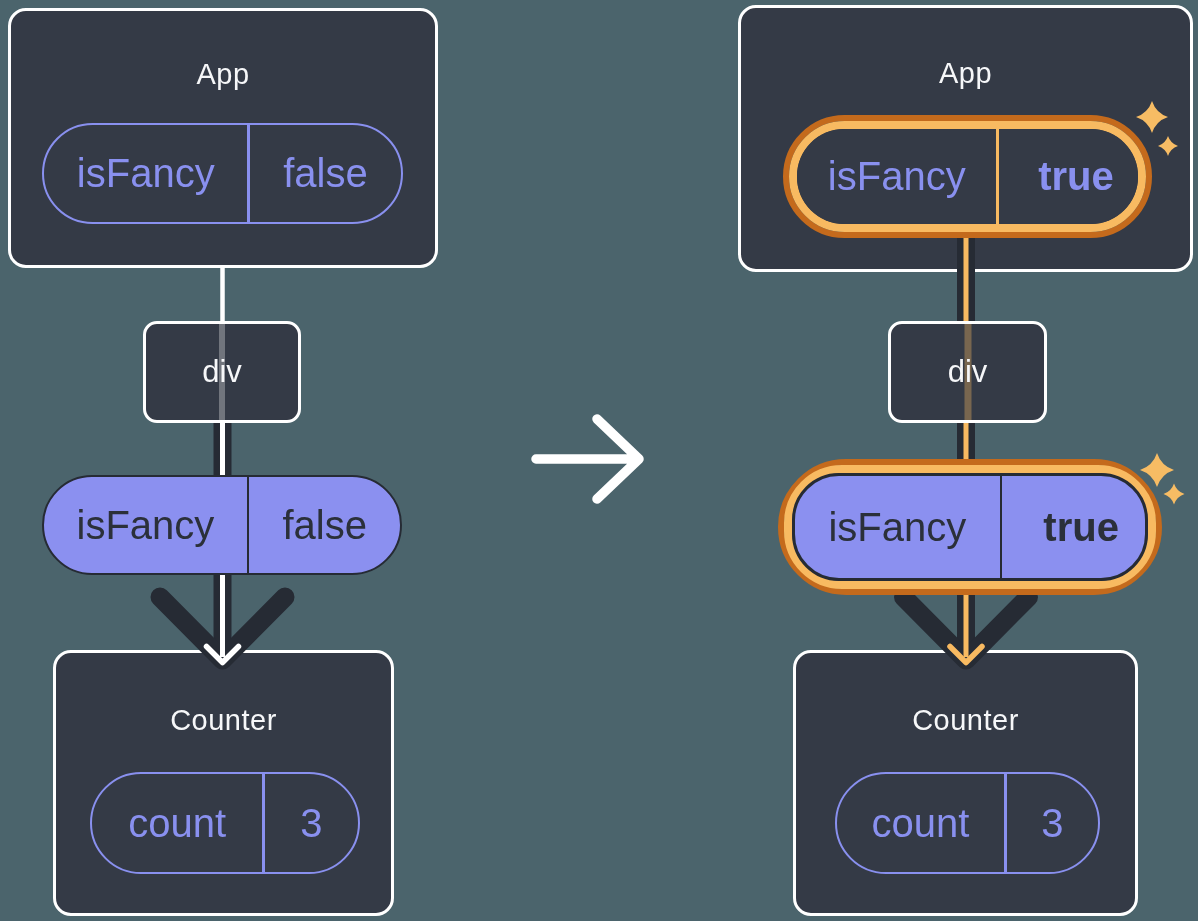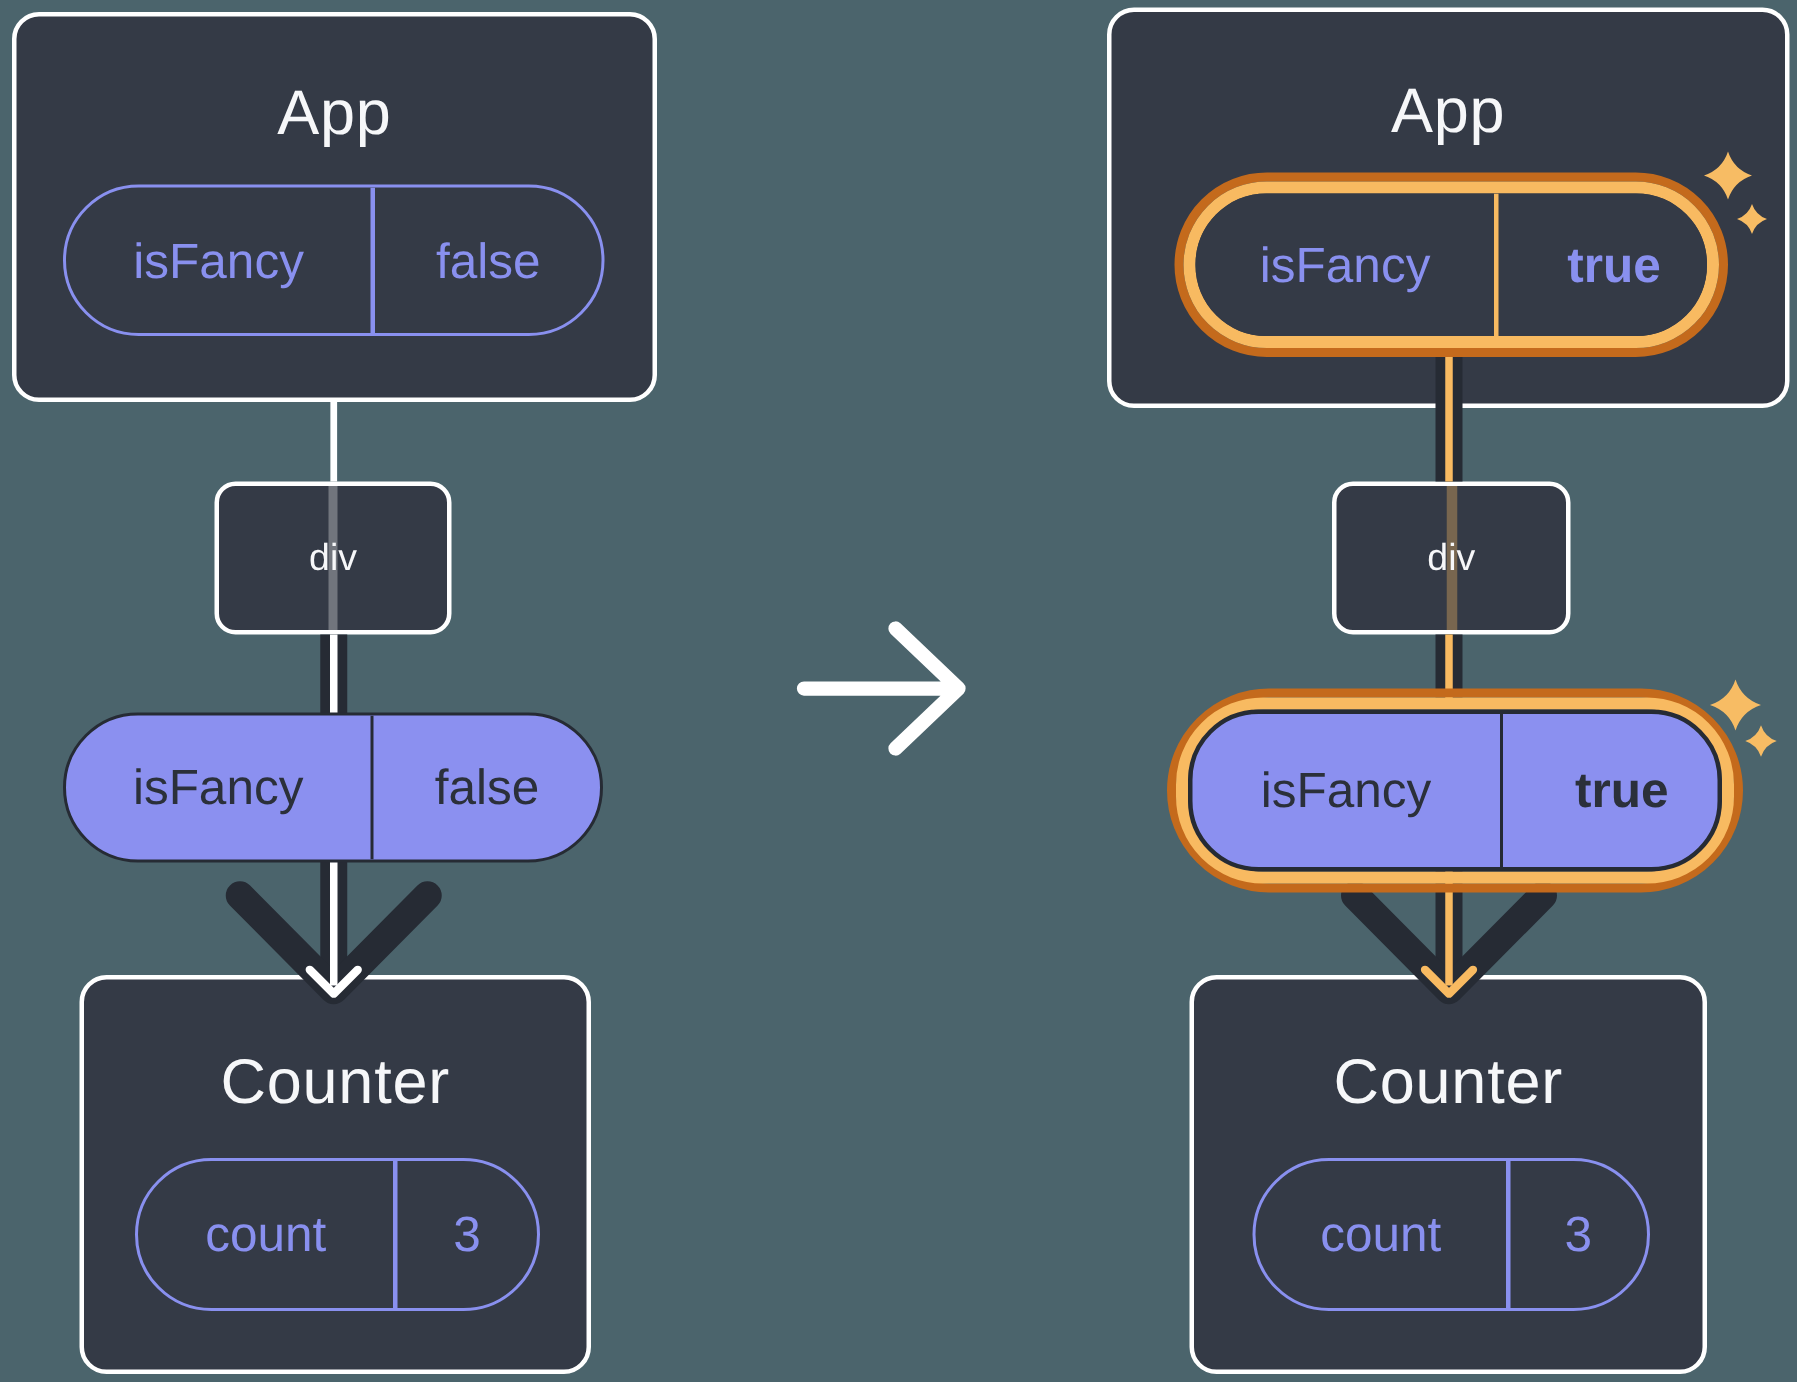--- a/index.html
+++ b/index.html
@@ -8,37 +8,37 @@
     background:#4B646C;
     font-family:"Liberation Sans",sans-serif;
     -webkit-font-smoothing:antialiased;
   }
   .overlay{position:absolute;left:0;top:0;z-index:2;pointer-events:none;}
   .box{
     position:absolute;z-index:1;box-sizing:border-box;
     background:#343A46;border:3.5px solid #FFFFFF;border-radius:18px;
   }
   .box-title{
-    text-align:center;color:#F6F7F9;font-size:42px;font-weight:400;
+    text-align:center;color:#F6F7F9;font-size:29px;font-weight:400;
     letter-spacing:.5px;line-height:41px;
   }
   .divbox{display:flex;align-items:center;justify-content:center;border-radius:14px;}
-  .div-label{position:relative;z-index:2;color:#F6F7F9;font-size:25px;font-weight:400;}
+  .div-label{position:relative;z-index:2;color:#F6F7F9;font-size:31px;font-weight:400;}
   .through{
     position:absolute;z-index:1;top:0;bottom:0;left:50%;
     transform:translateX(-50%);width:6px;
   }
   .through.warm{width:7px;}
   .pill{
     position:absolute;z-index:3;display:flex;align-items:stretch;
     box-sizing:border-box;border-radius:60px;overflow:hidden;
   }
   .cell{
     display:flex;align-items:center;justify-content:center;
-    font-size:33px;font-weight:400;
+    font-size:40px;font-weight:400;
   }
   .cell.name{width:57%;}
   .cell.value{flex:1;}
   .cell.wide{width:64%;}
   .sep{width:2.5px;align-self:stretch;flex:none;}
   .pill.outline{border:2.5px solid #8990EF;color:#8990EF;background:transparent;}
   .pill.outline .sep{background:#8990EF;}
   .pill.solid{background:#8B90F0;border:2.5px solid #262B34;color:#2B303A;}
   .pill.solid .sep{background:#262B34;}
   .hl{

